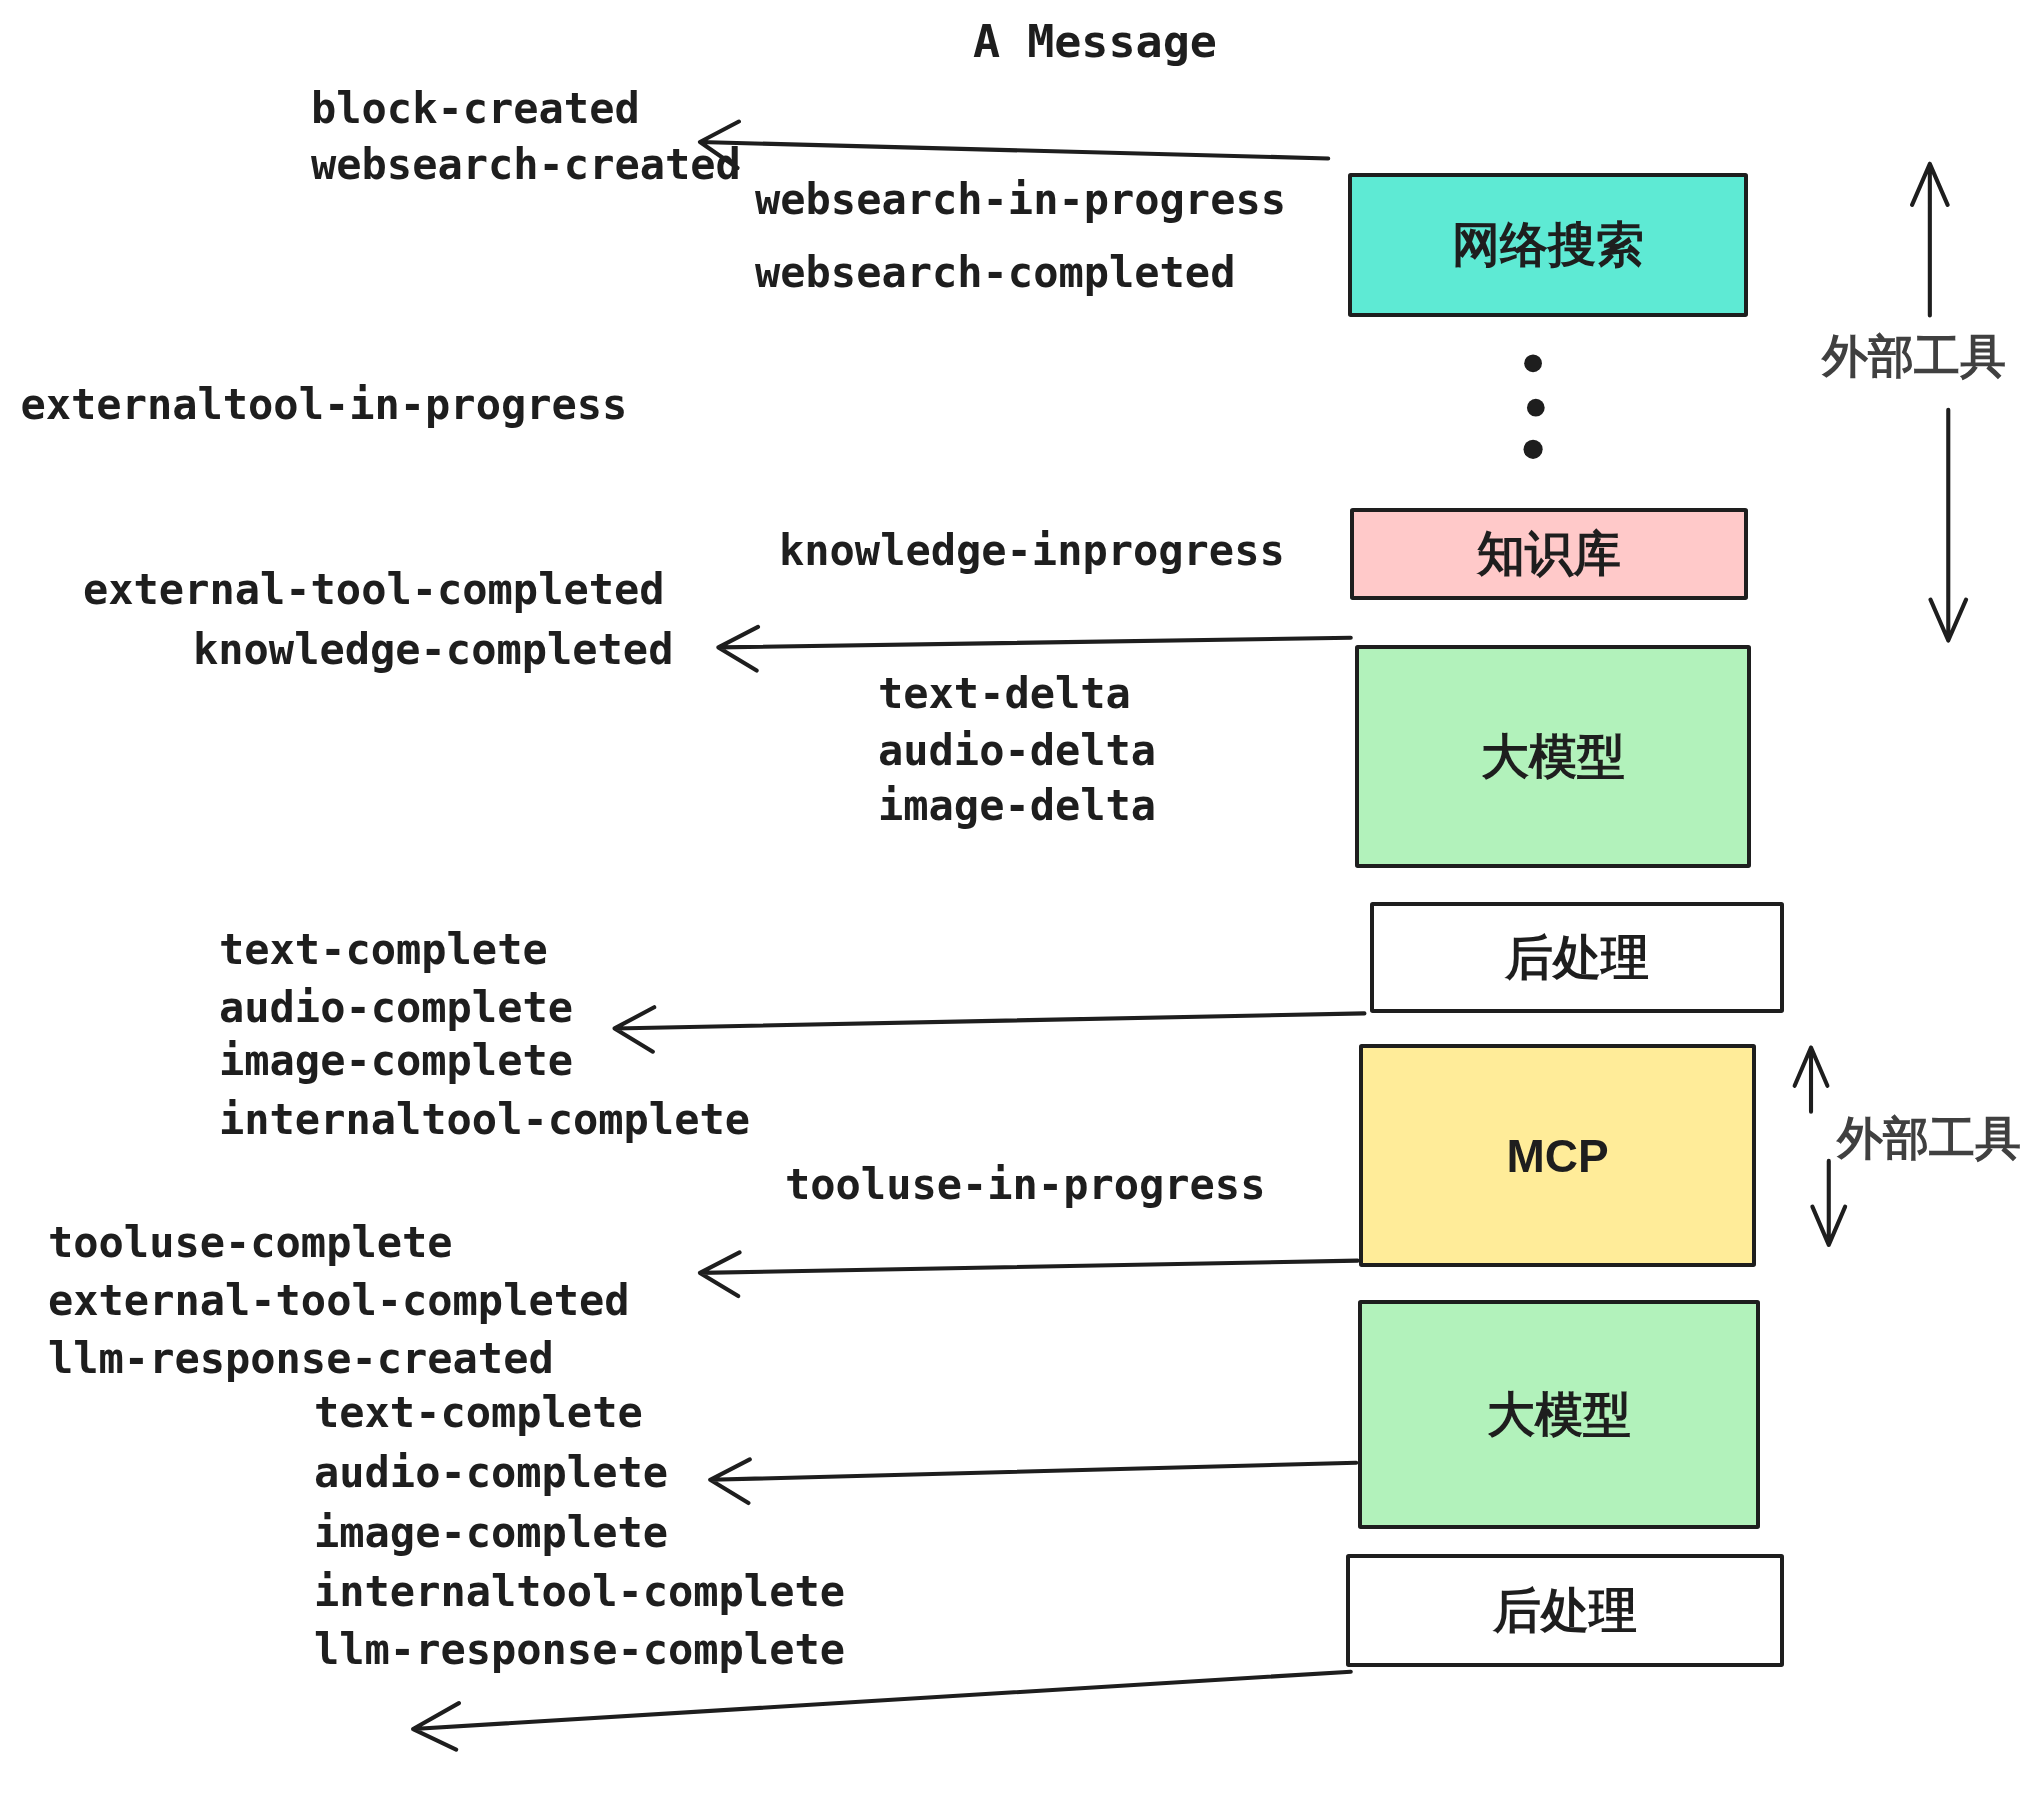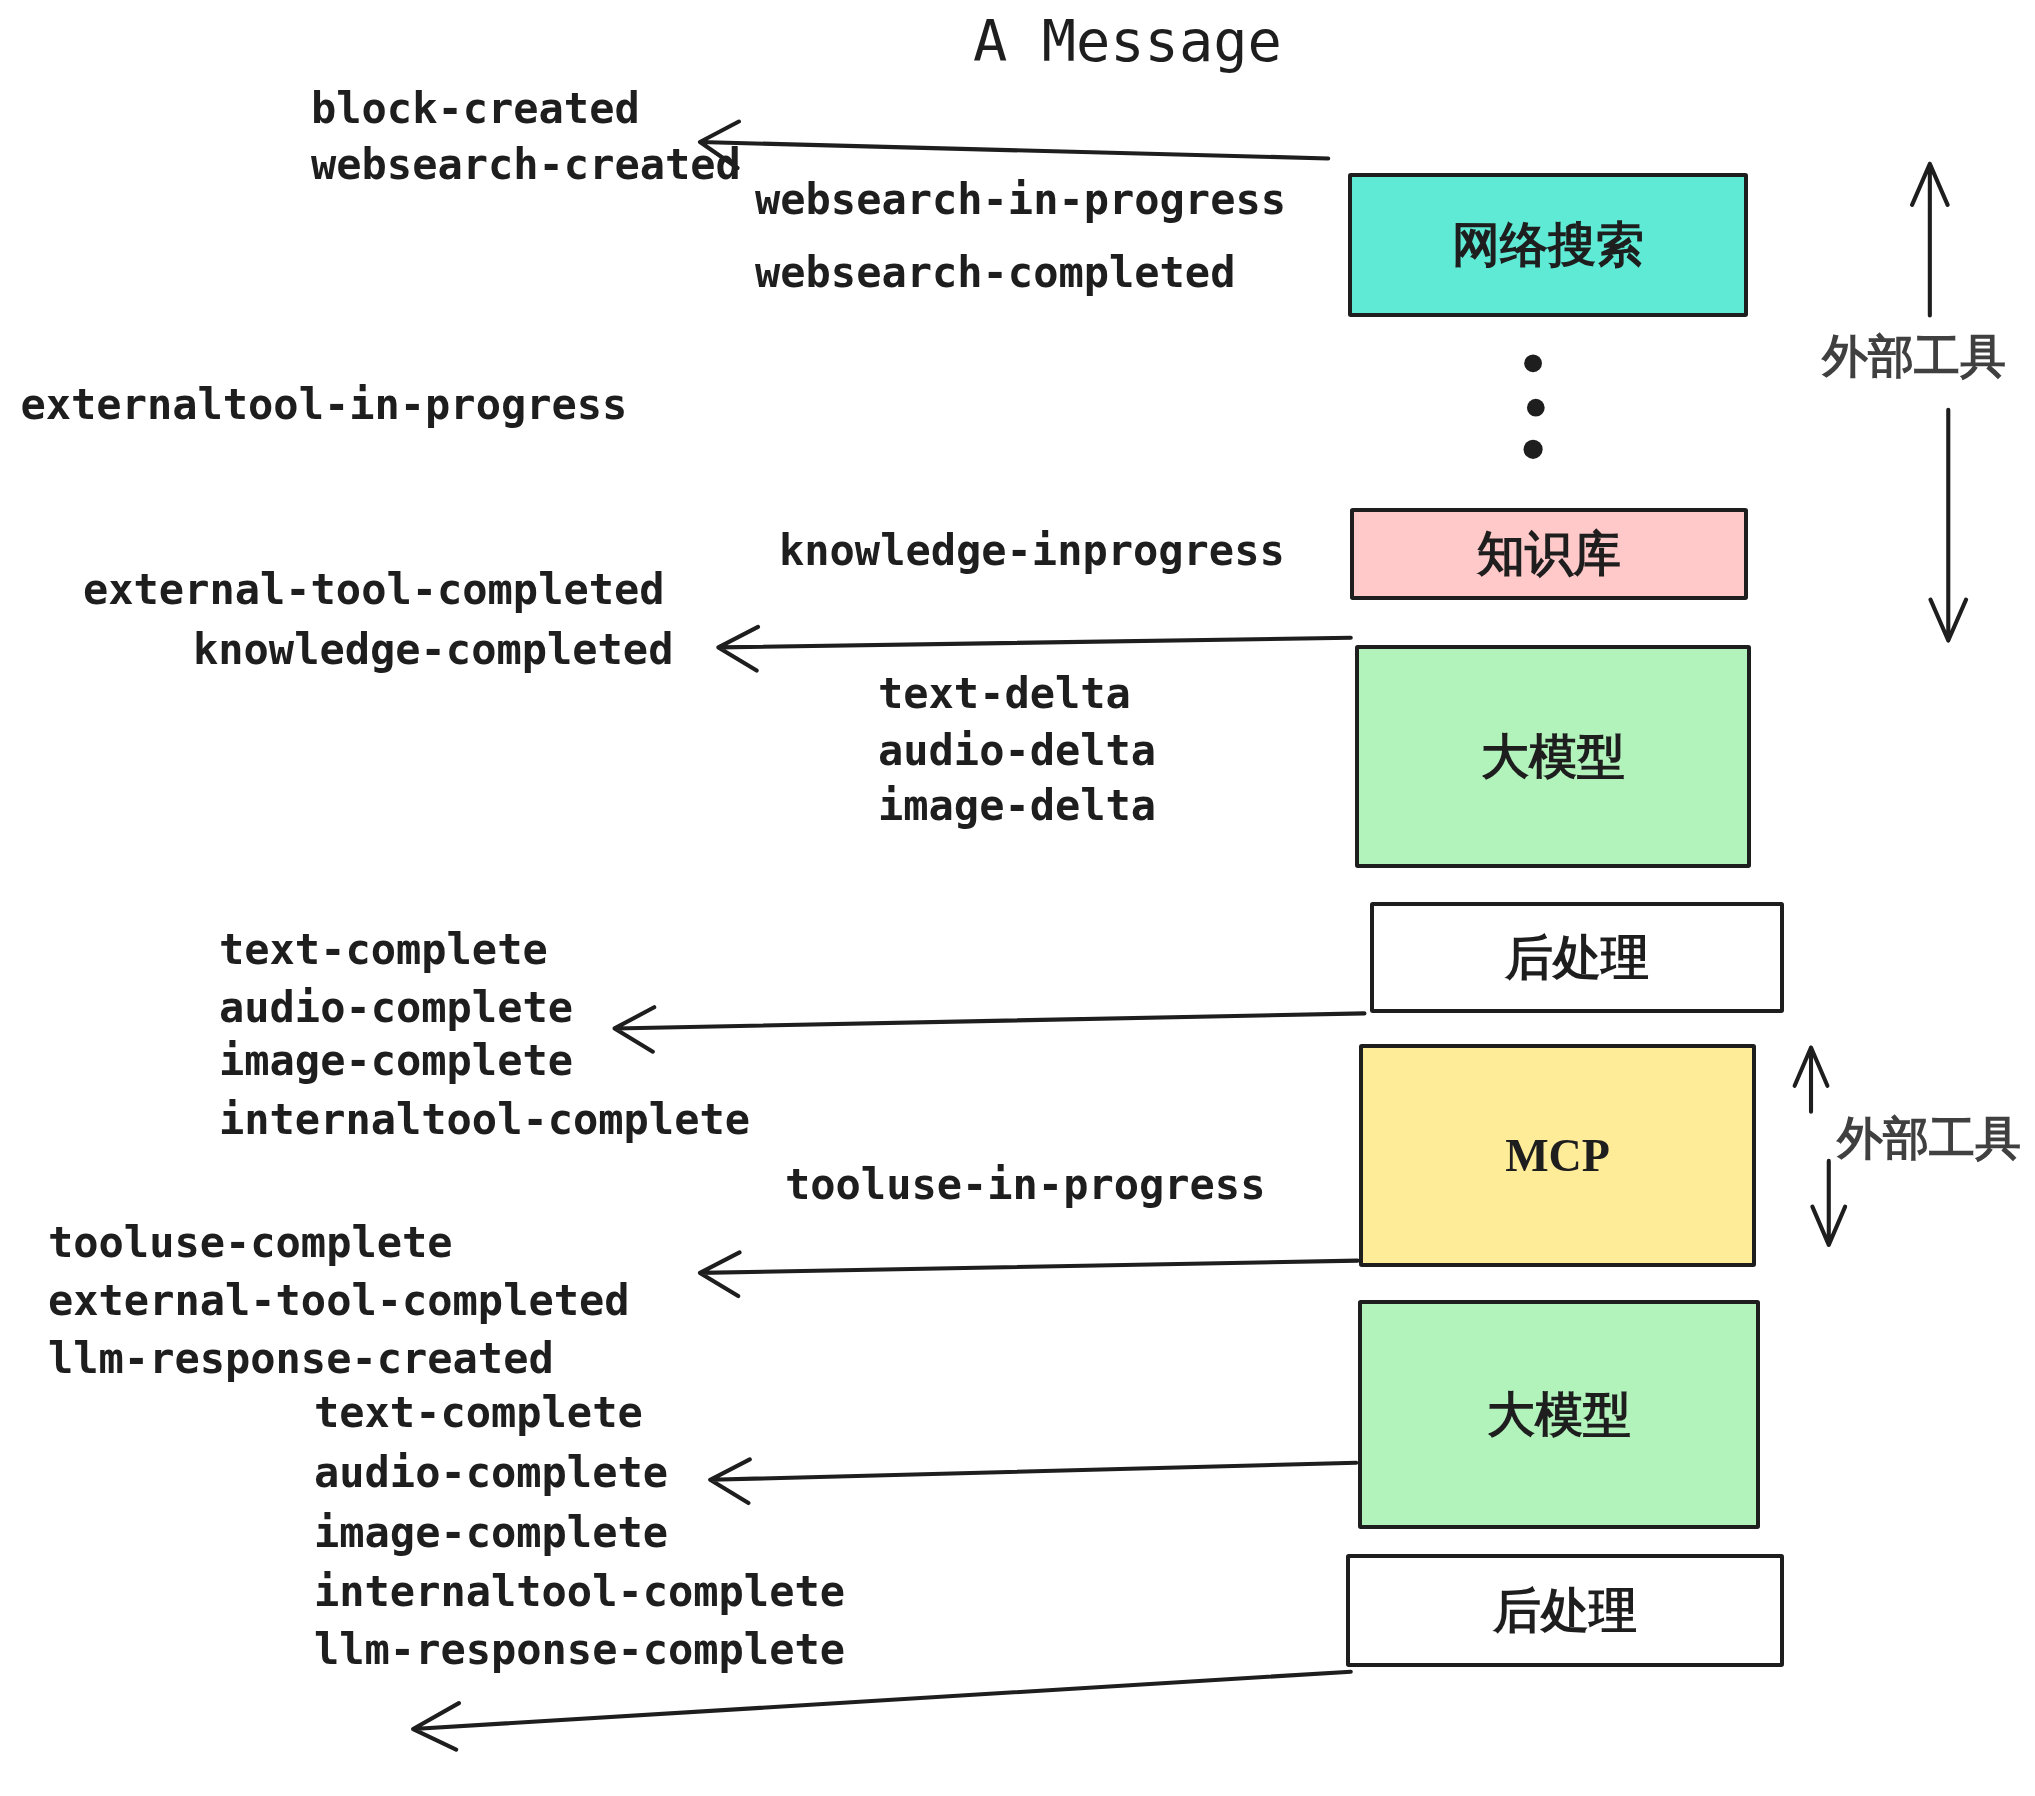--- a/index.html
+++ b/index.html
@@ -1,24 +1,24 @@
 <!DOCTYPE html>
 <html style="font-size:11px"><head>
 <meta charset="utf-8">
 <style>
   html,body{margin:0;padding:0;background:#ffffff;}
   #canvas{position:relative;width:2035px;height:1796px;background:#ffffff;overflow:hidden;
           font-family:"DejaVu Sans Mono", monospace;color:#1e1e1e;}
   .ev{position:absolute;transform:translateY(-50%);font-size:42px;font-weight:bold;
       letter-spacing:0px;white-space:nowrap;color:#1e1e1e;}
-  .title{position:absolute;transform:translateY(-50%);font-size:57px;font-weight:normal;white-space:nowrap;}
+  .title{position:absolute;transform:translateY(-50%);font-size:45px;font-weight:bold;white-space:nowrap;}
   .box{position:absolute;border:4.1px solid #1e1e1e;border-radius:2.7px;display:flex;
        align-items:center;justify-content:center;box-sizing:border-box;}
   .box .lbl{font-family:"DejaVu Sans", sans-serif;font-size:48px;font-weight:600;color:#1e1e1e;}
-  .box .lbl.latin{font-family:Liberation Serif, serif;font-weight:bold;font-size:46px;}
+  .box .lbl.latin{font-family:Liberation Sans, sans-serif;font-weight:bold;font-size:46px;}
   .annot{position:absolute;transform:translateY(-50%);font-family:"DejaVu Sans", sans-serif;
          font-size:46px;font-weight:600;white-space:nowrap;color:#404040;}
   svg.overlay{position:absolute;left:0;top:0;width:2035px;height:1796px;pointer-events:none;}
   svg.overlay path{stroke:#1e1e1e;stroke-width:6;fill:none;stroke-linecap:round;stroke-linejoin:round;}
   svg.overlay circle{fill:#1e1e1e;}
 </style>
 </head>
 <body>
 
 <div id="canvas">

